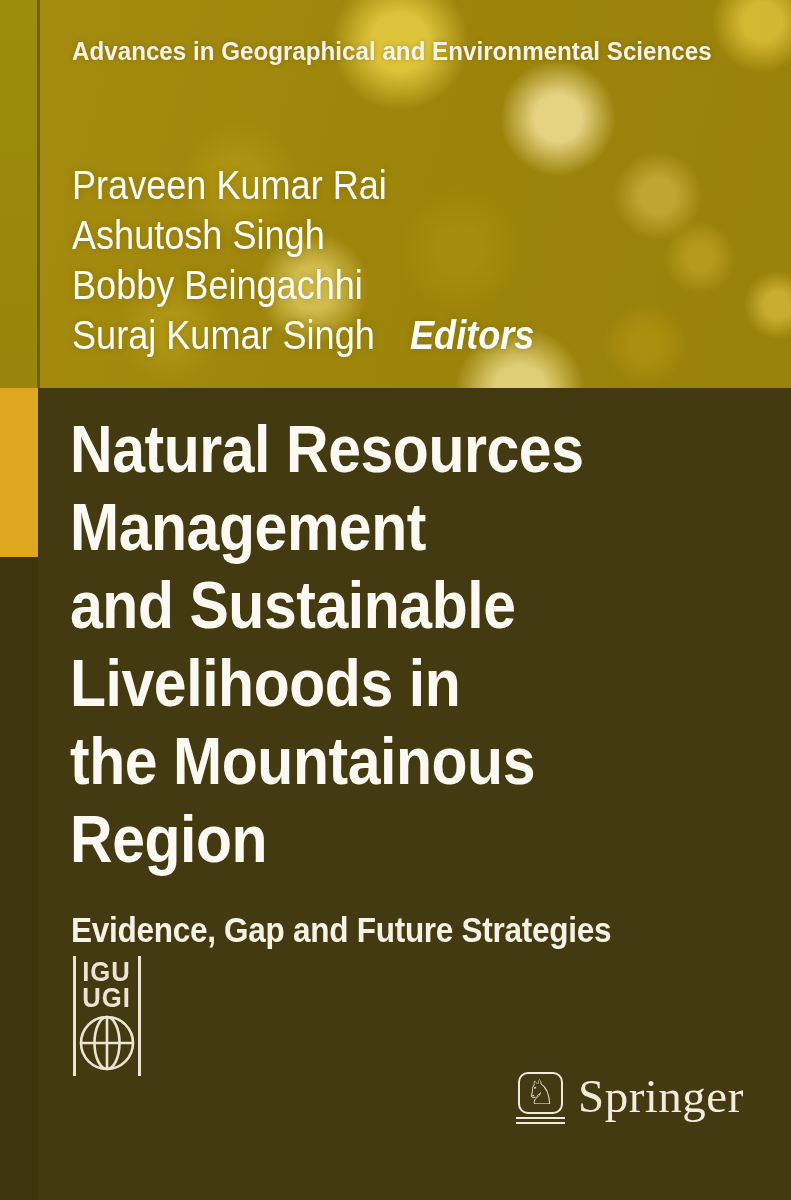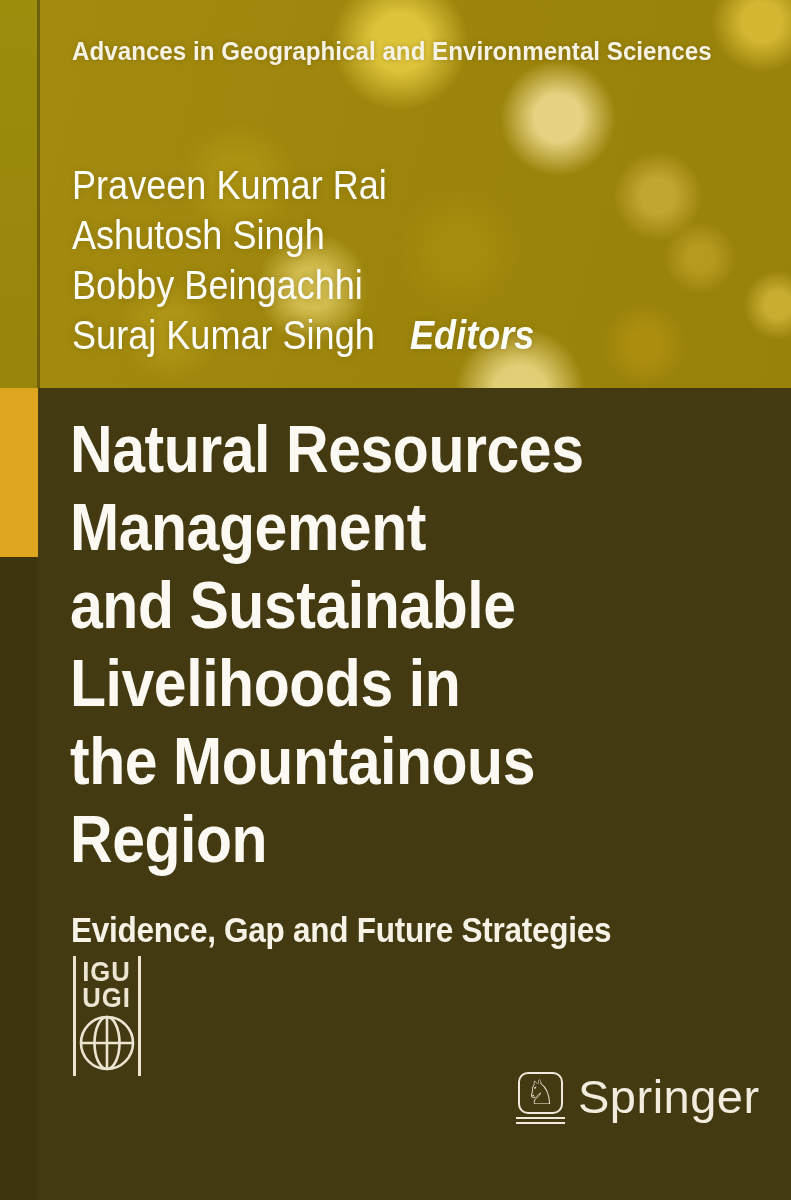--- a/index.html
+++ b/index.html
@@ -81,21 +81,21 @@
     display:flex;align-items:center;color:#f1ecdd;
   }
   .horse-wrap{display:flex;flex-direction:column;align-items:center;width:49px;}
   .horse-box{
     width:41px;height:38px;border:2.5px solid #efeadb;border-radius:10px;
     display:flex;align-items:center;justify-content:center;
   }
   .horse-glyph{font-size:34px;line-height:1;color:#efeadb;margin-top:-3px;}
   .hline{width:49px;height:2.5px;background:#efeadb;margin-top:2.5px;}
   .sp-text{
-    font-family:Liberation Sans, sans-serif;font-size:47px;font-weight:400;
+    font-family:Liberation Serif, serif;font-size:47px;font-weight:400;
     margin-left:13px;letter-spacing:.5px;margin-top:-4px;
   }
 </style>
 </head>
 <body>
 
 <div class="cover">
 
   <div class="bokeh"></div>
   <div class="strip-top"></div>

